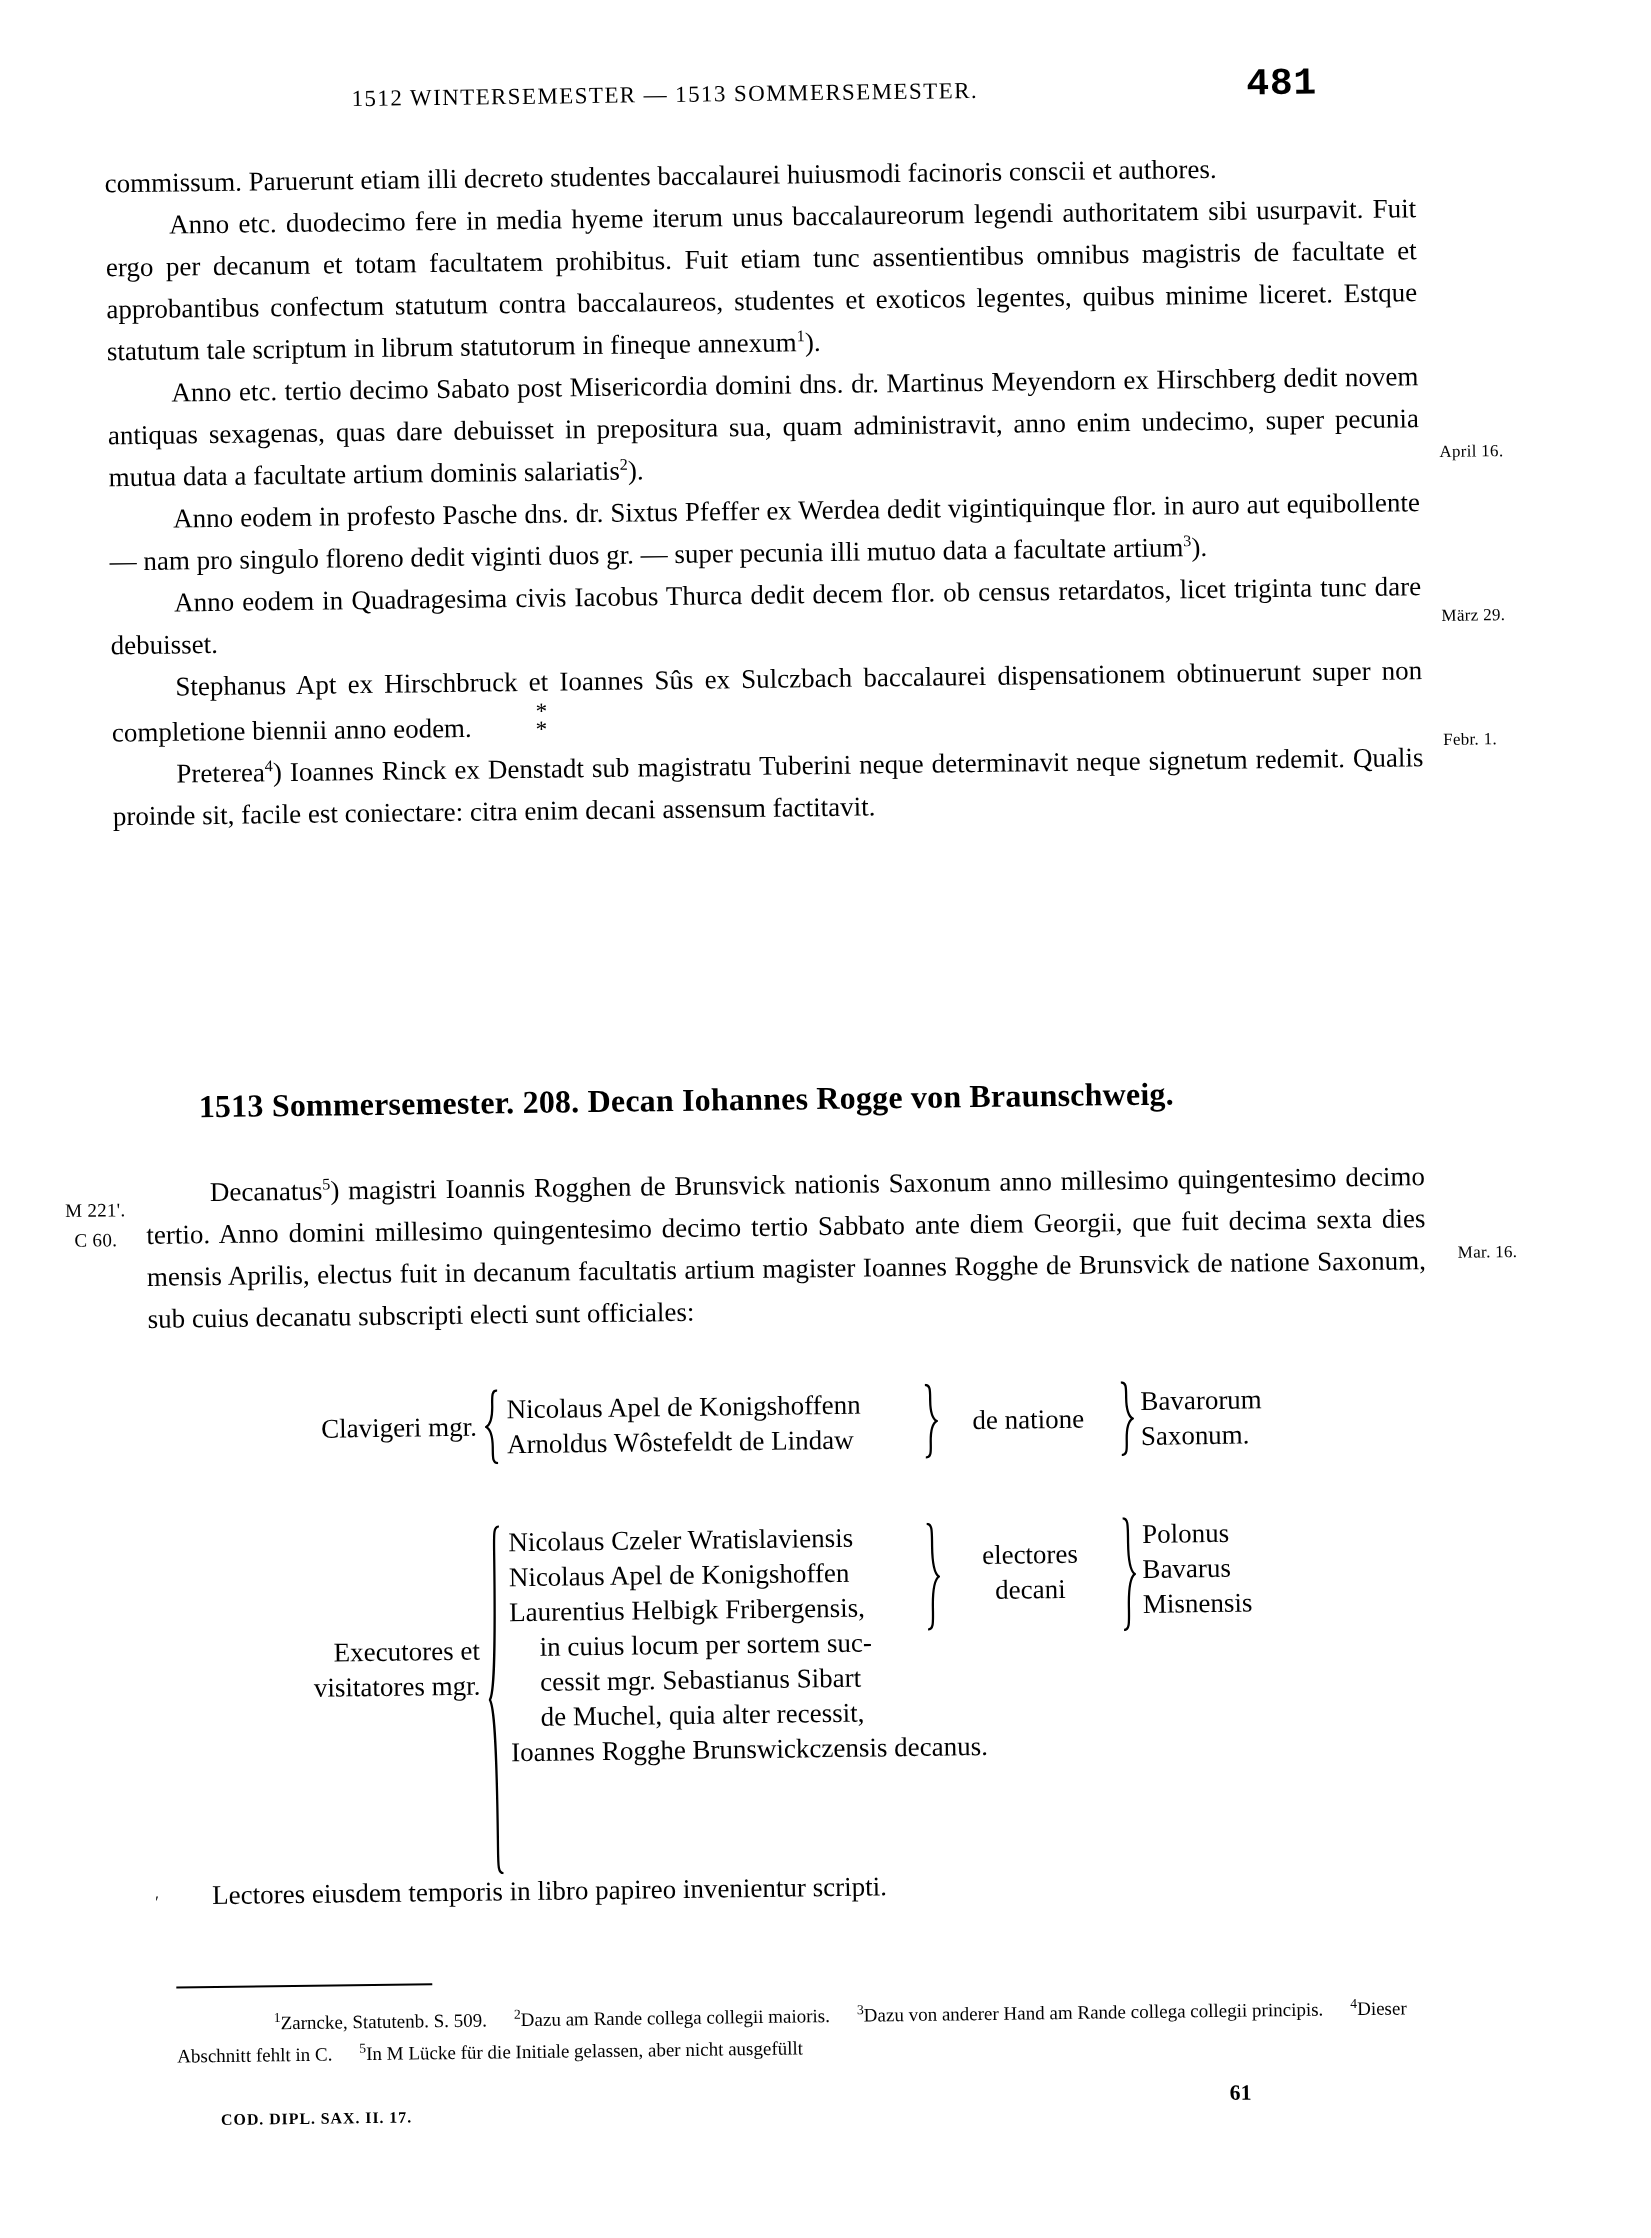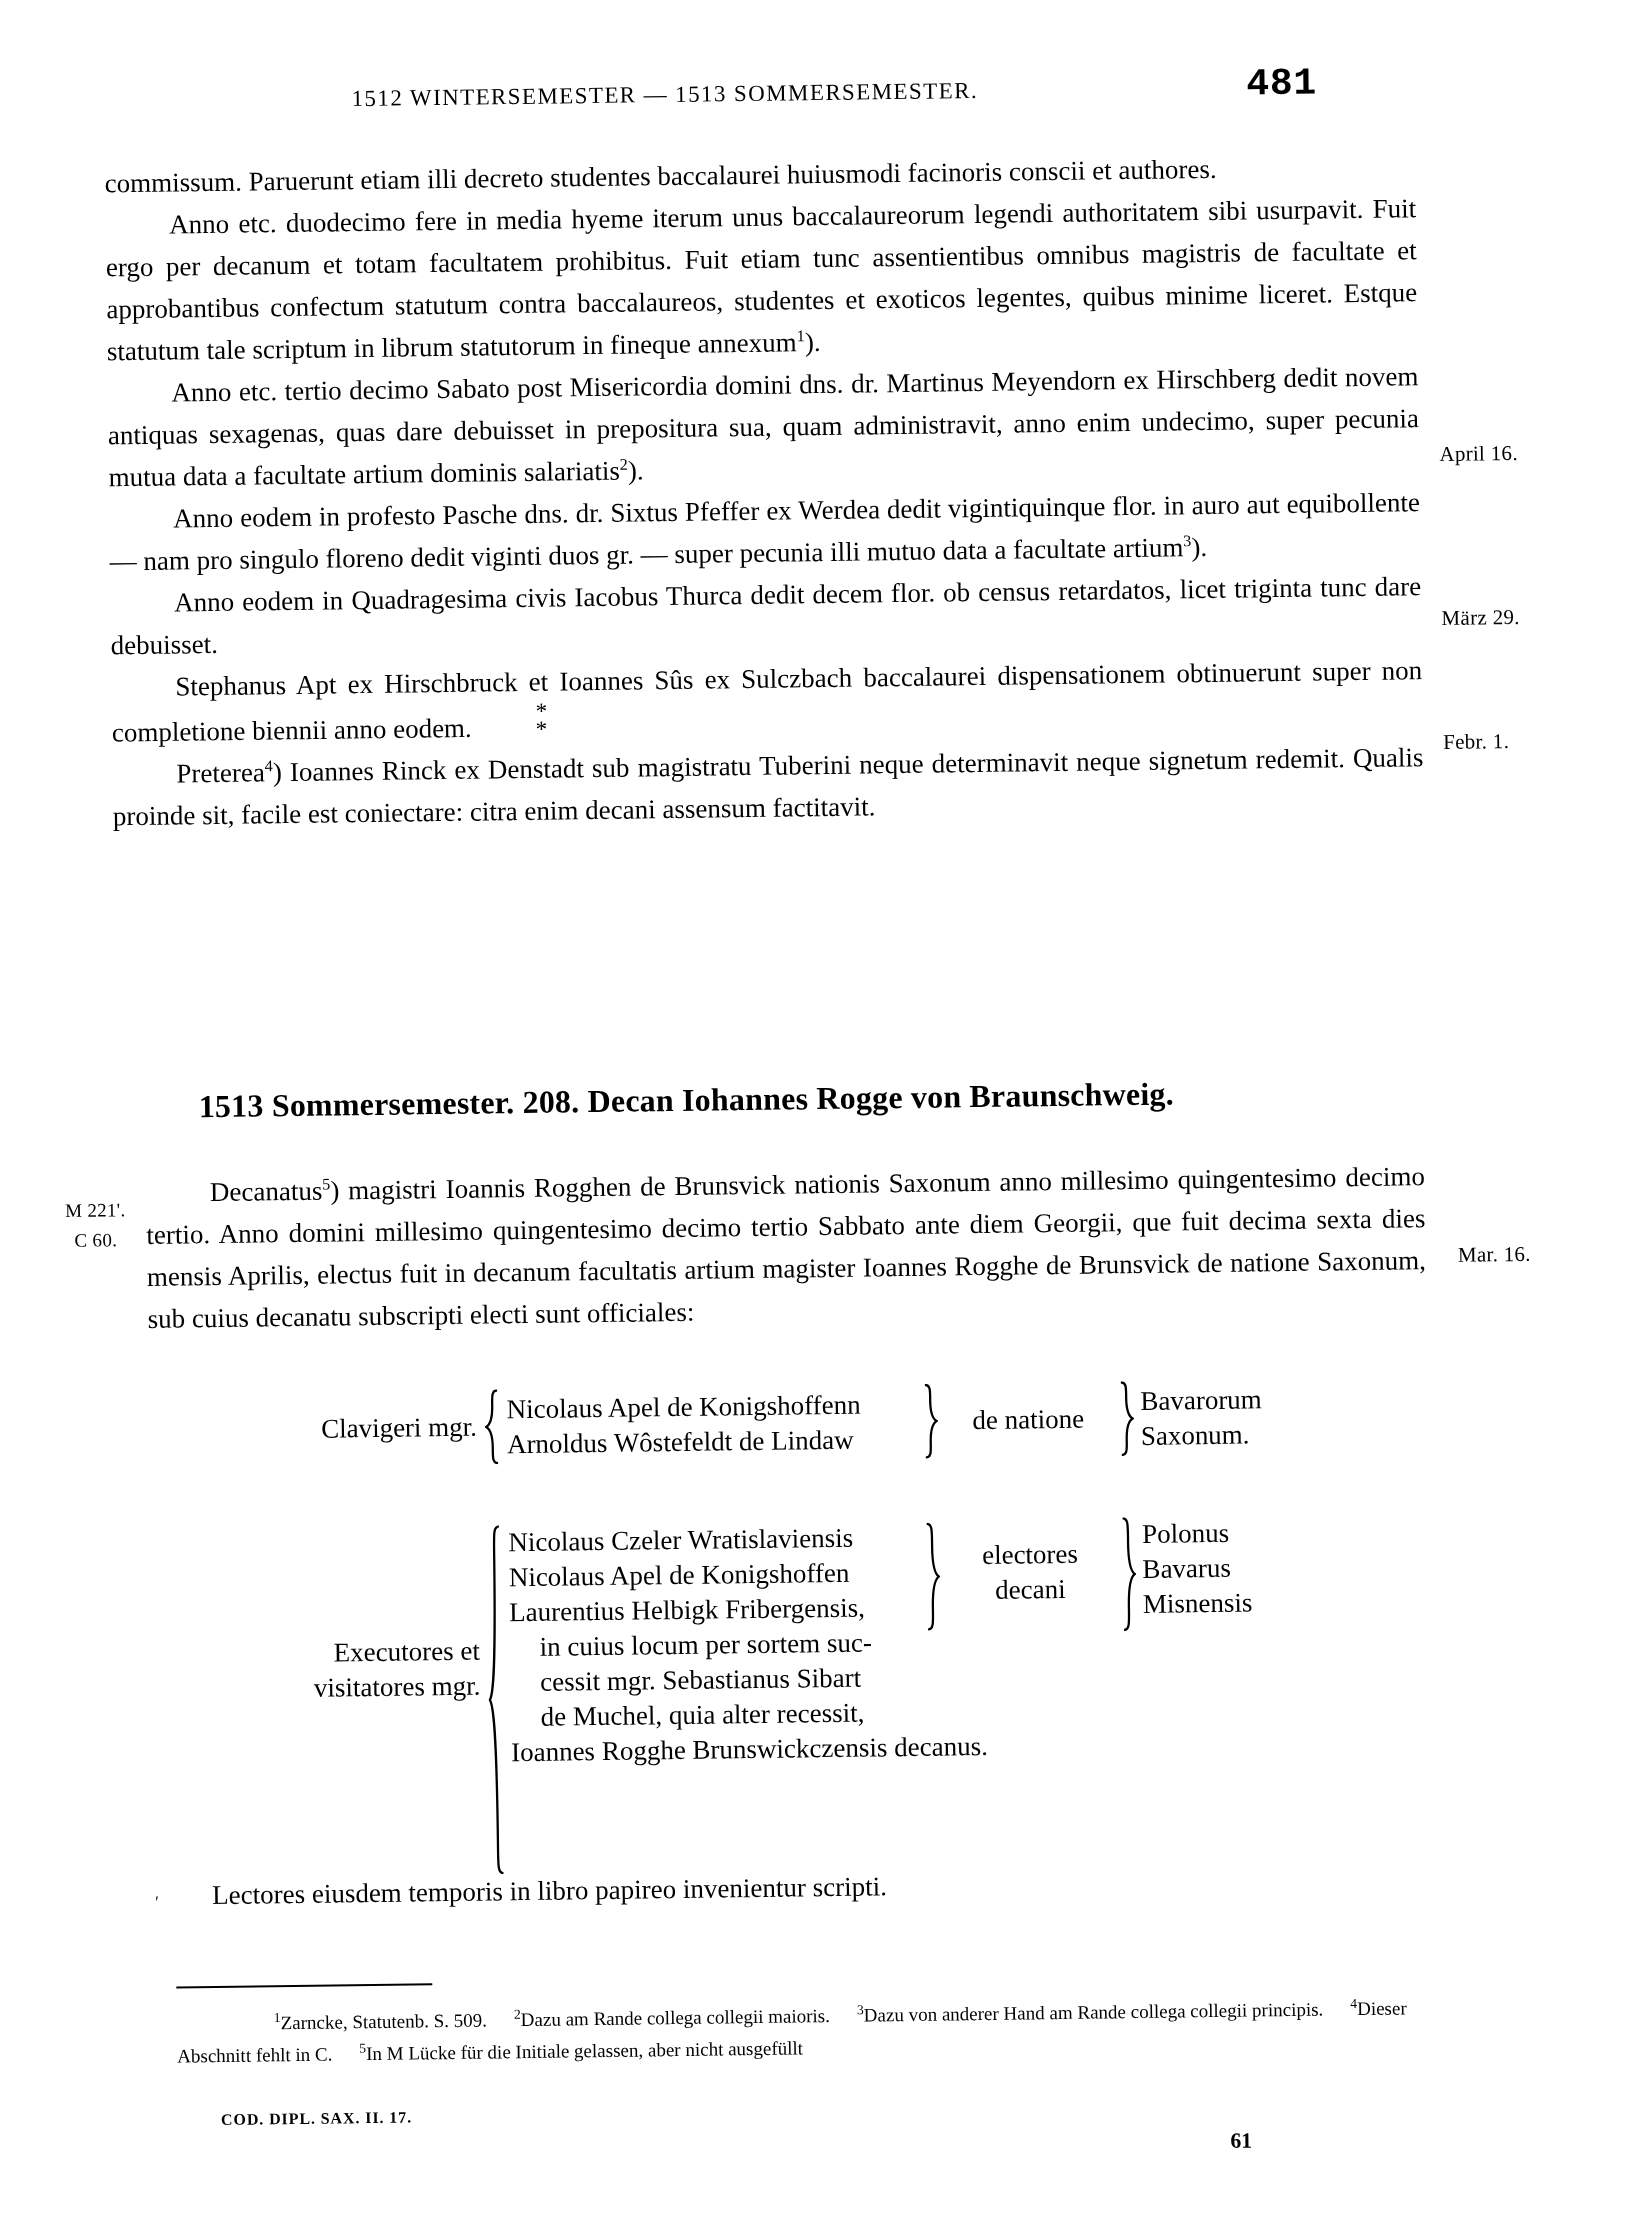--- a/index.html
+++ b/index.html
@@ -82,21 +82,21 @@
     text-align: center;
     line-height: 0.8;
     font-size: 23px;
     vertical-align: -1.1px;
   }
   .ast i { display: block; font-style: normal; }
 
   
   .margin-date {
     position: absolute;
-    font-size: 21px;
+    font-size: 17px;
     letter-spacing: 0.3px;
     white-space: nowrap;
   }
 
   
   .margin-siglum {
     position: absolute;
     font-size: 19px;
     letter-spacing: 0.3px;
     white-space: nowrap;
@@ -214,21 +214,20 @@
     font-size: 16px;
     font-weight: 700;
     letter-spacing: 0.9px;
   }
   .sheet-sig {
     position: absolute;
     left: 1217px;
     top: 2086px;
     font-size: 21.7px;
     font-weight: 700;
-    margin-top: 48px;
   }
 </style>
 </head>
 <body>
 
 <div class="page">
 
   <div class="runhead">
     <div class="runhead-title">1512 WINTERSEMESTER  —  1513 SOMMERSEMESTER.</div>
     <div class="runhead-folio">481</div>

